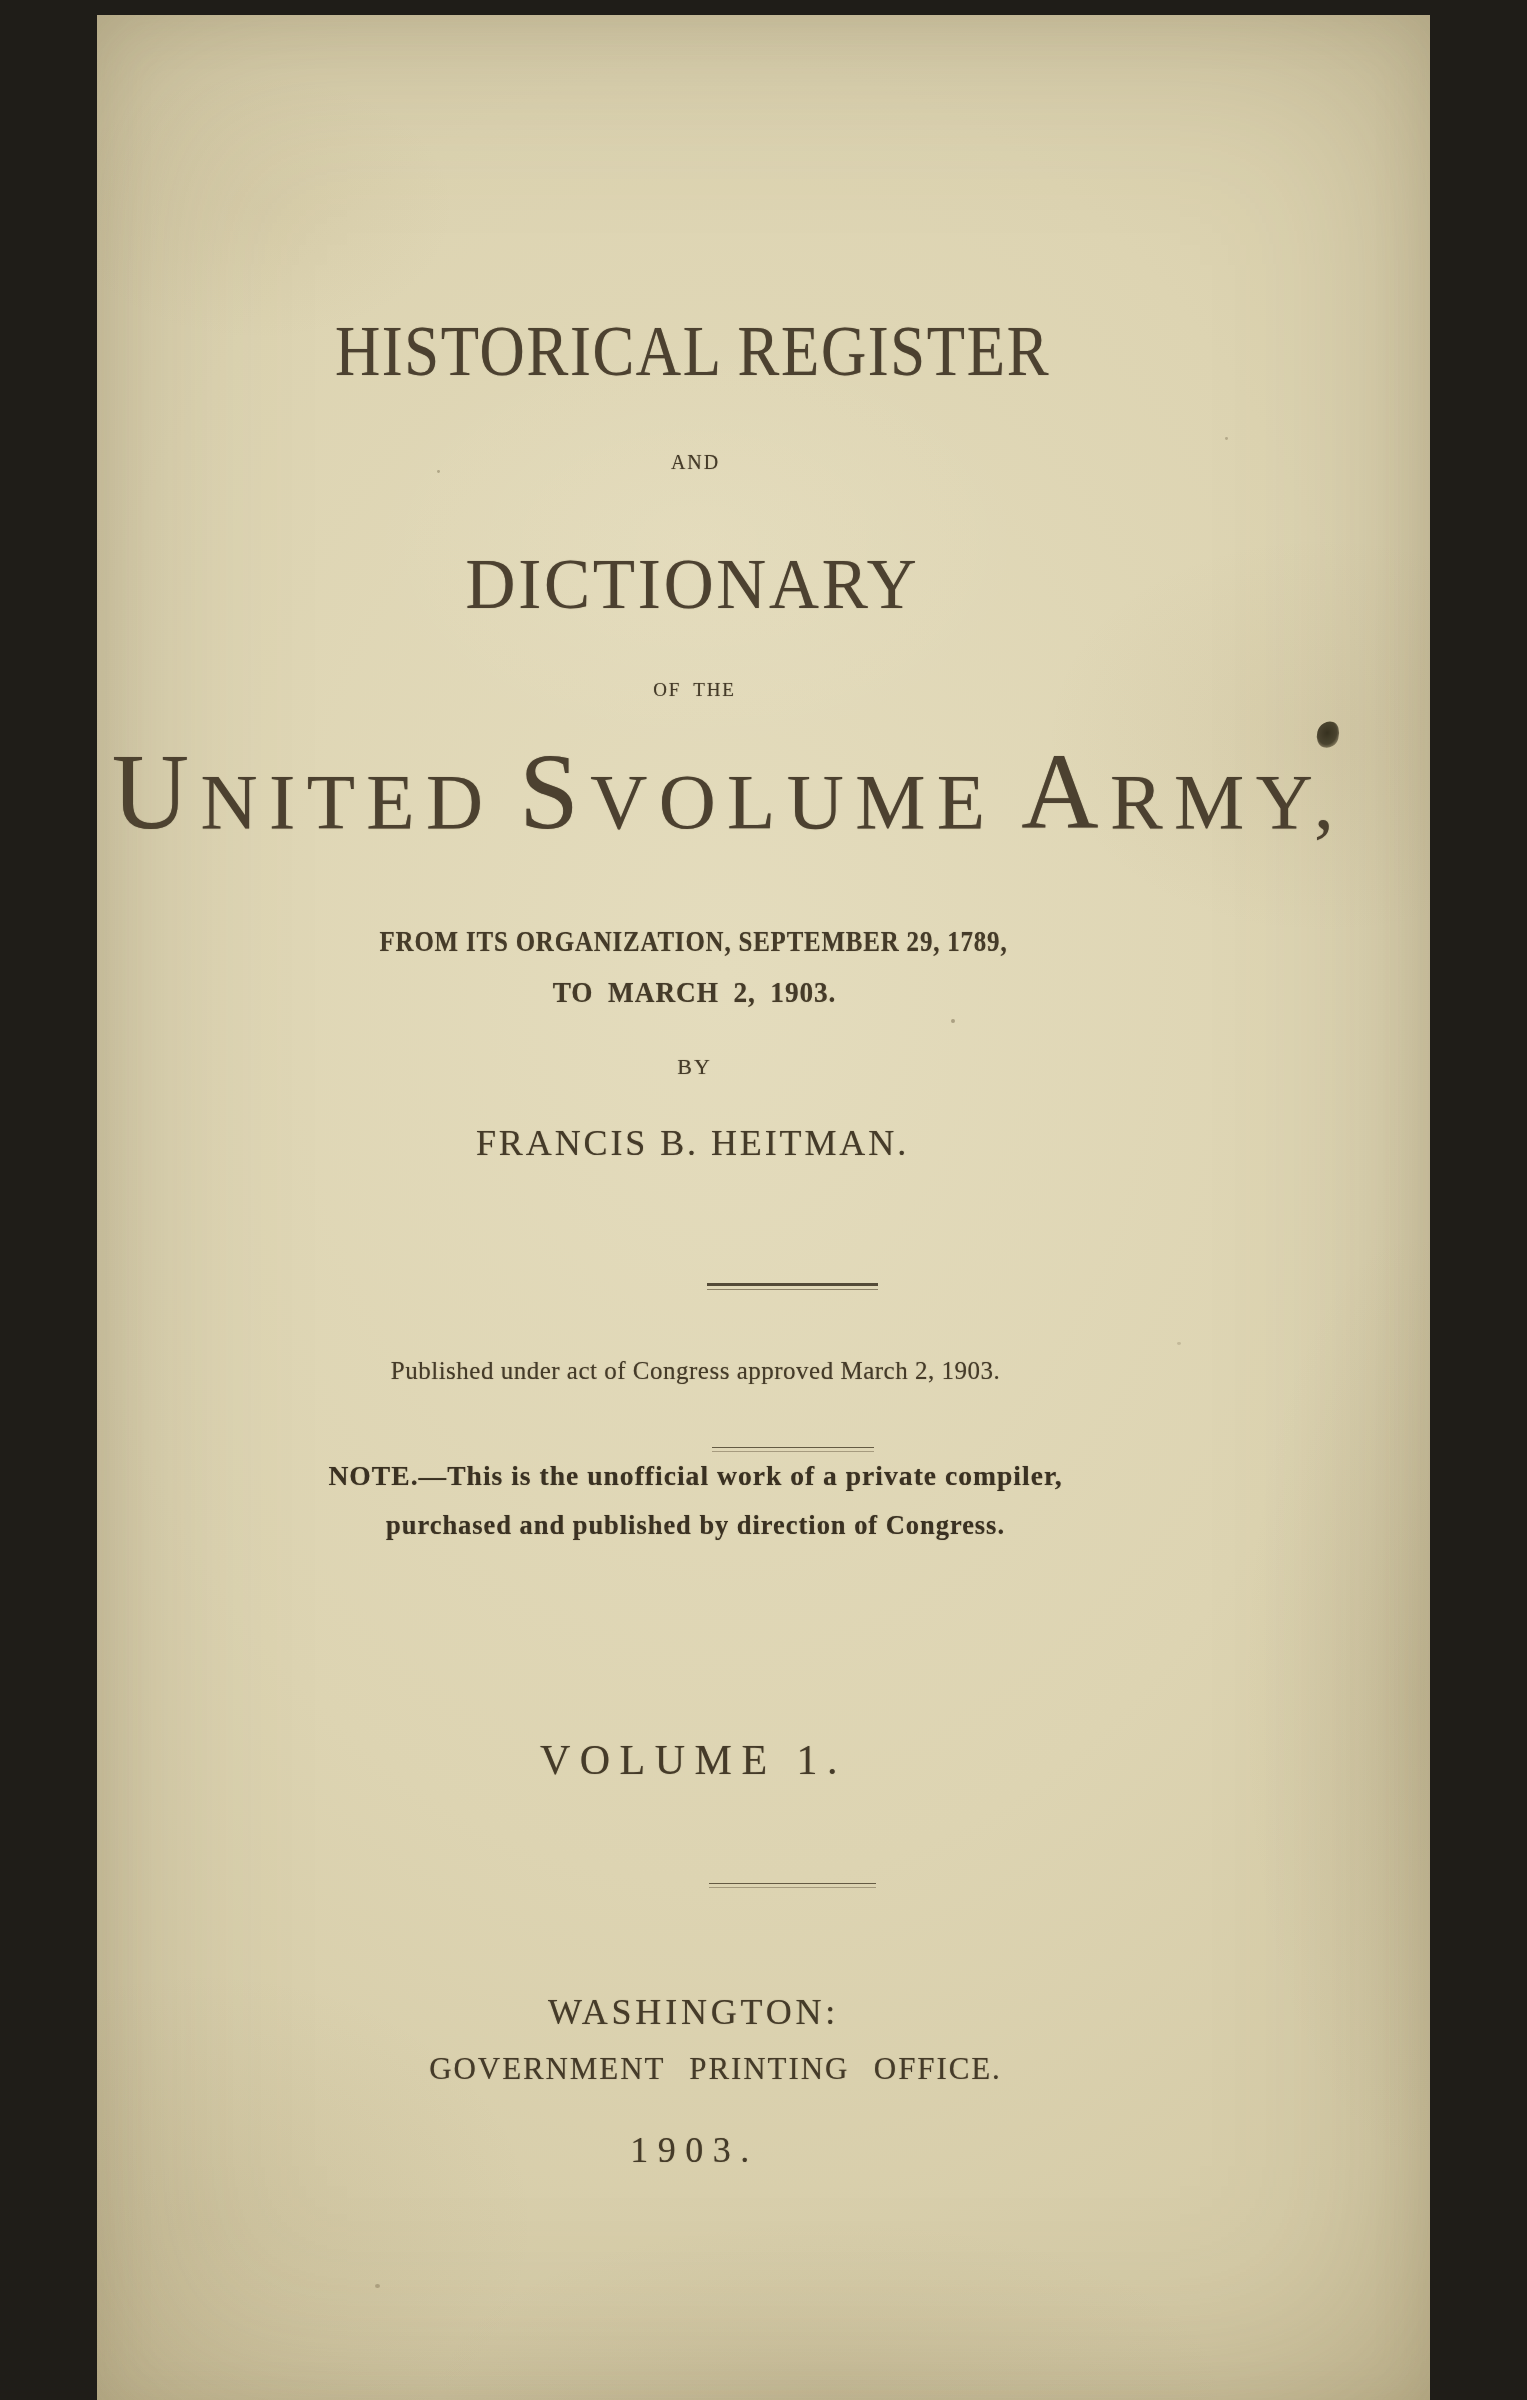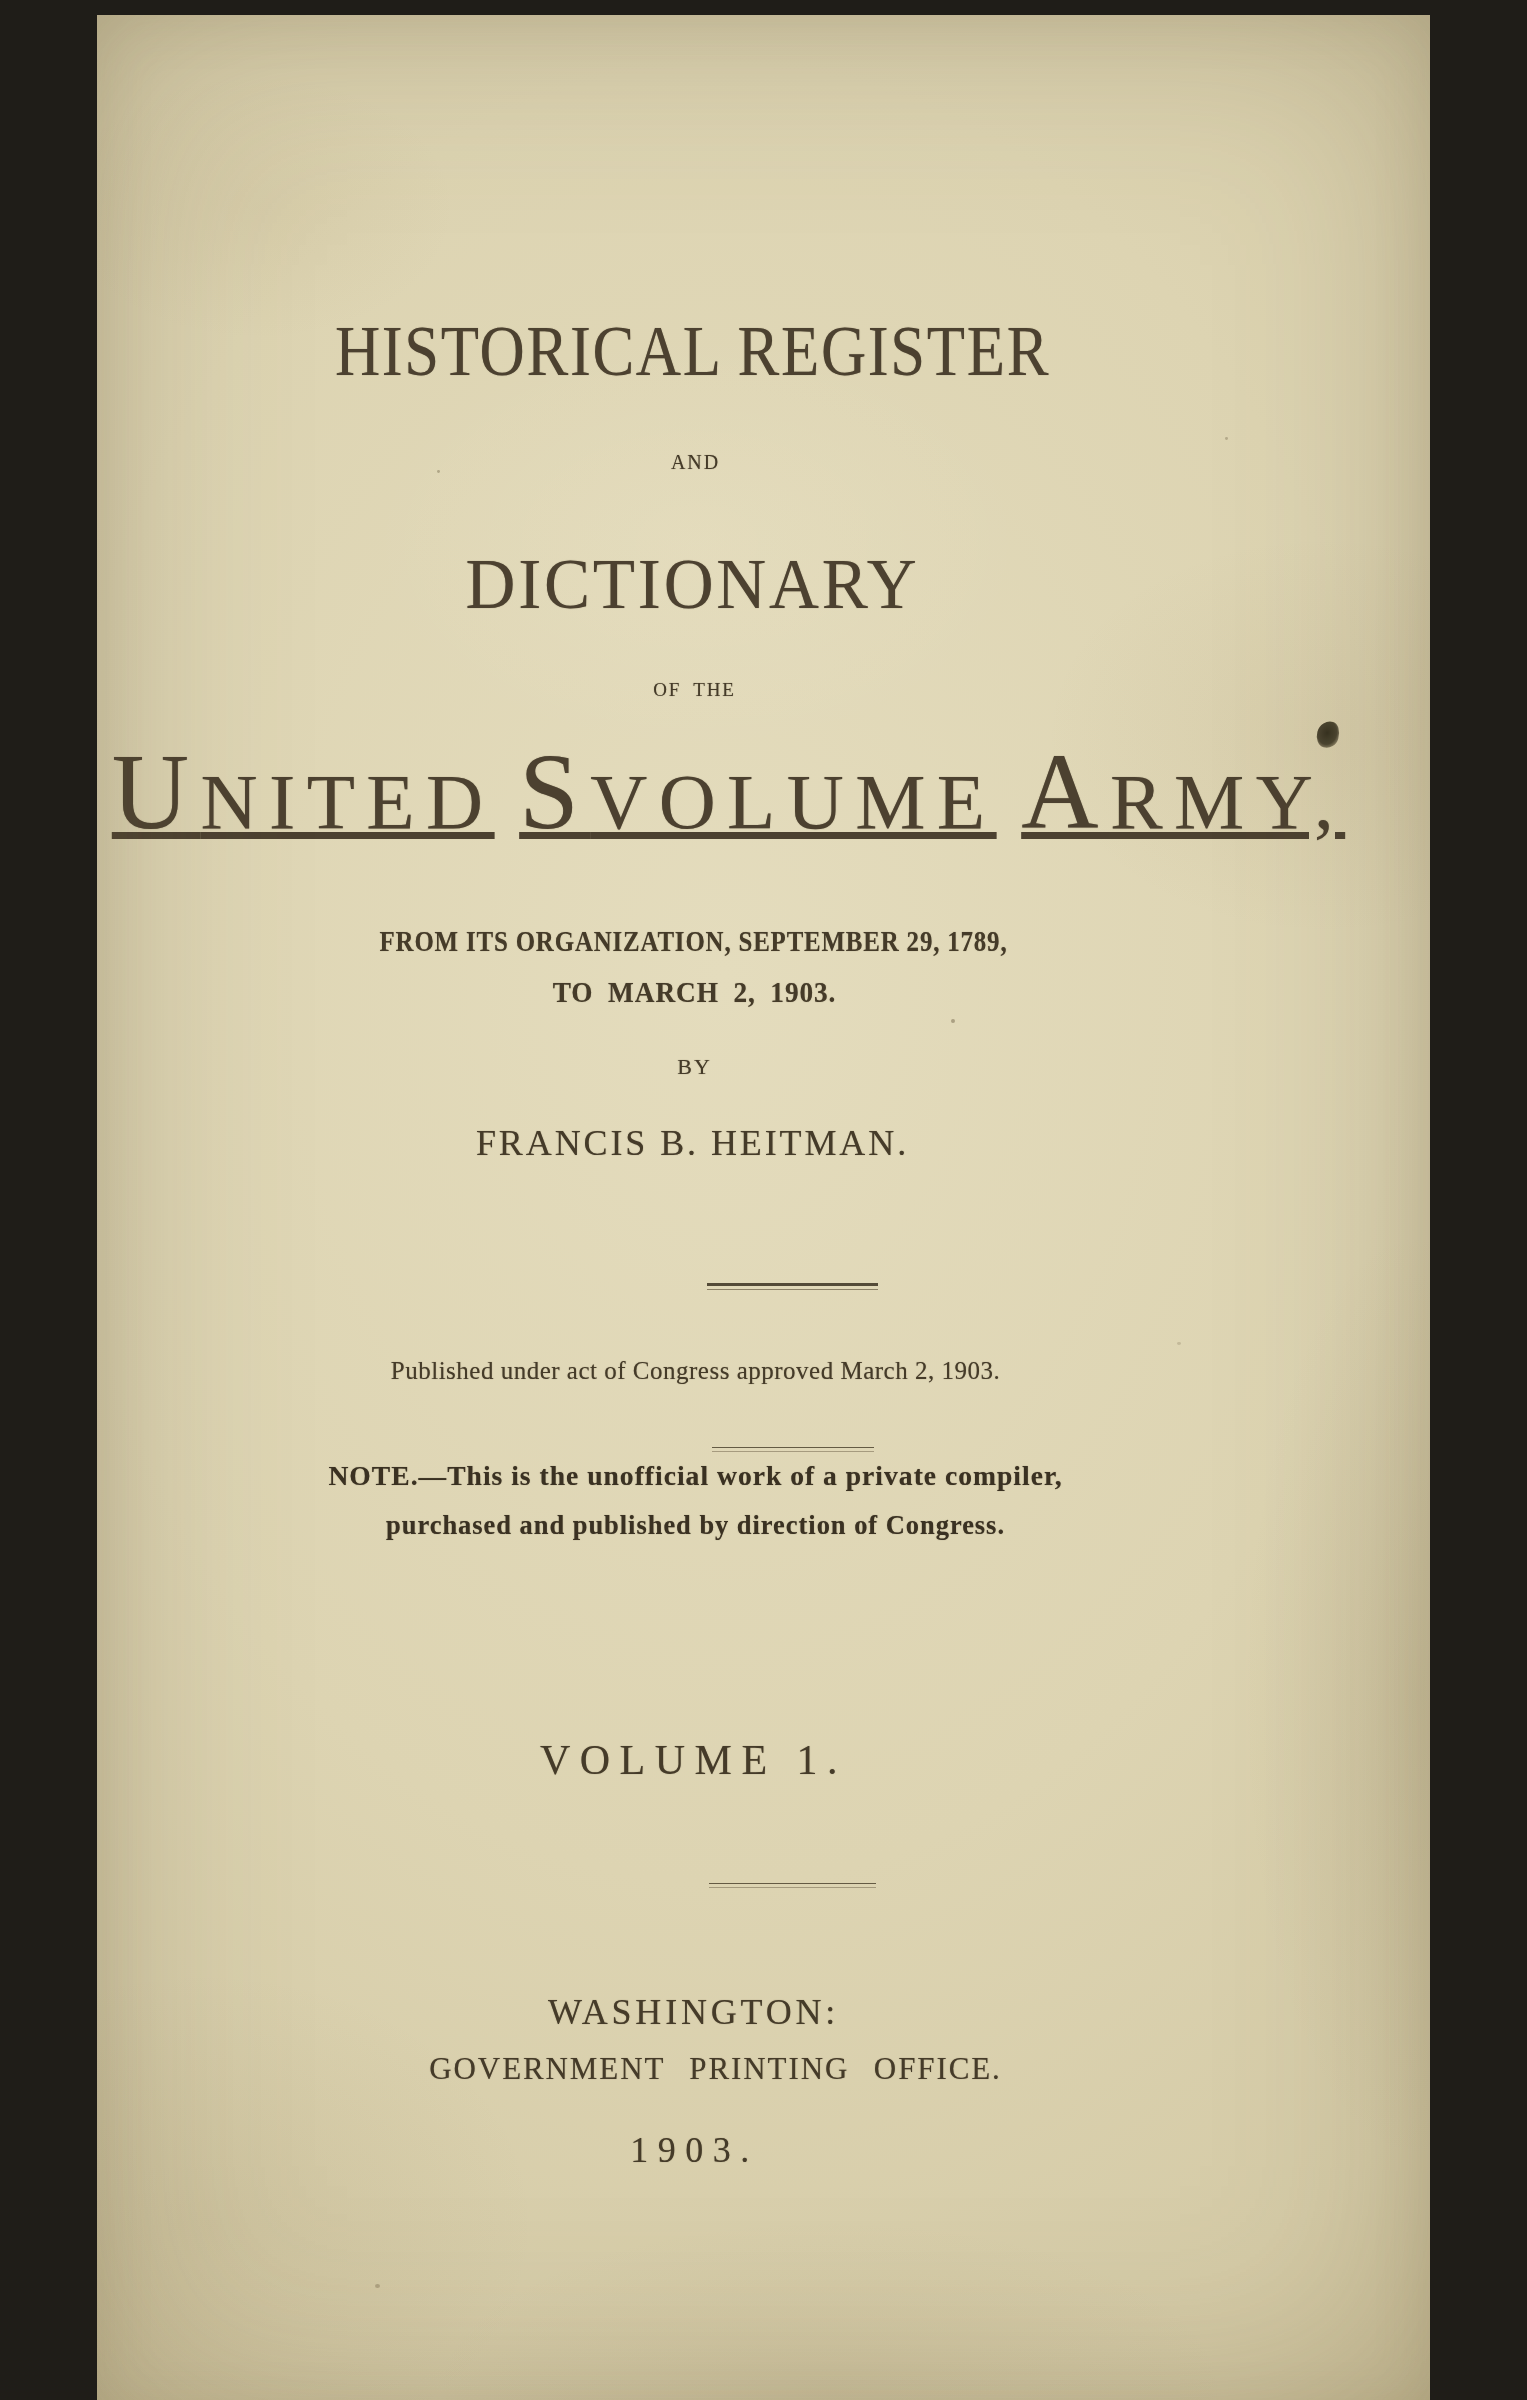--- a/index.html
+++ b/index.html
@@ -41,21 +41,21 @@
   
   .l-title1   {top:300px;font-size:72px;letter-spacing:1.9px;color:var(--ink-title);
                transform:translateX(-71px) scaleX(.87);}
   .l-and      {top:437px;font-size:20px;letter-spacing:1.9px;transform:translateX(-68px);}
   .l-title2   {top:533px;font-size:72px;letter-spacing:2.9px;color:var(--ink-title);
                transform:translateX(-71px) scaleX(.96);}
   .l-ofthe    {top:665px;font-size:19px;letter-spacing:1.9px;word-spacing:5.7px;
                transform:translateX(-69px);}
   .l-main     {top:724px;font-size:79px;letter-spacing:11.4px;color:var(--ink-title);
                transform:translateX(-35px);}
-  .l-main .word{margin:0 12.4px;text-decoration:underline;}
+  .l-main .word{margin:0 12.4px;}
   .l-main .initial{font-size:107px;}
   .l-sub1     {top:911px;font-size:30px;font-weight:bold;letter-spacing:1px;
                transform:translateX(-70px) scaleX(.83);}
   .l-sub2     {top:962px;font-size:30px;font-weight:bold;letter-spacing:1px;word-spacing:7.6px;
                transform:translateX(-69px) scaleX(.91);}
   .l-by       {top:1041px;font-size:22px;letter-spacing:1.9px;transform:translateX(-69px);}
   .l-author   {top:1110px;font-size:36px;letter-spacing:2.9px;transform:translateX(-71px);}
   .l-published{top:1343px;font-size:25px;letter-spacing:0.5px;transform:translateX(-68px);}
   .l-note1    {top:1447px;font-size:27.6px;font-weight:bold;letter-spacing:1px;color:var(--ink-bold);
                transform:translateX(-68px);}

